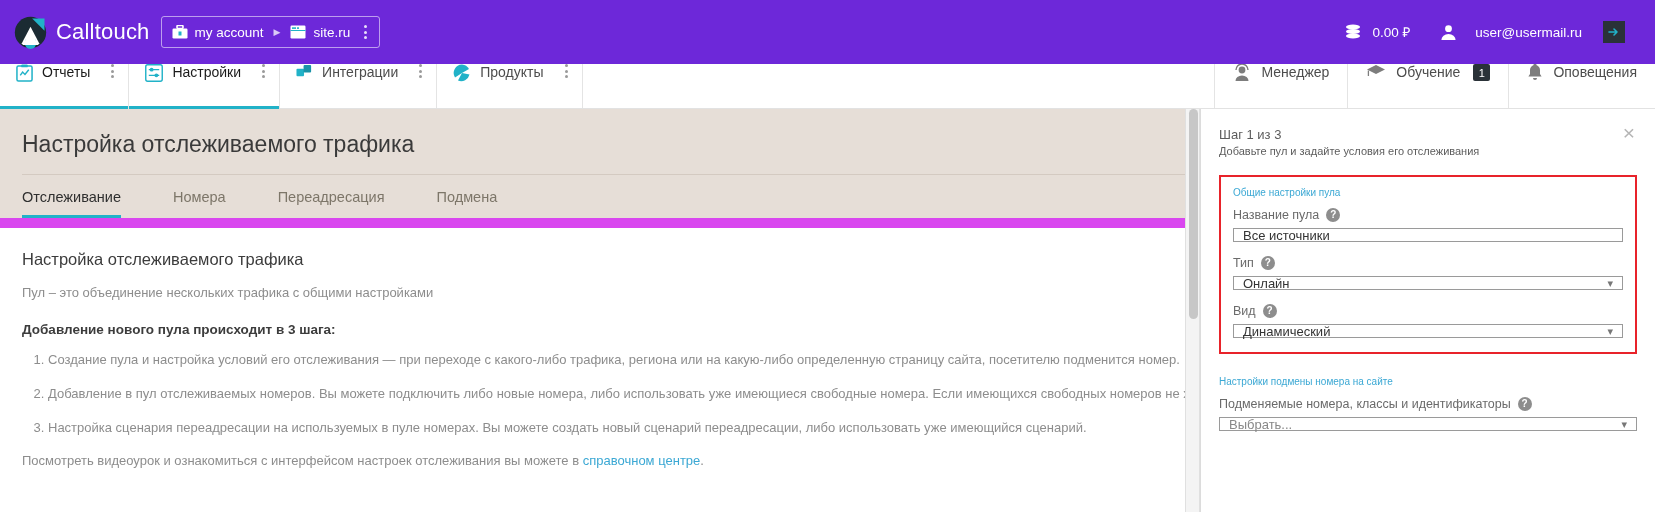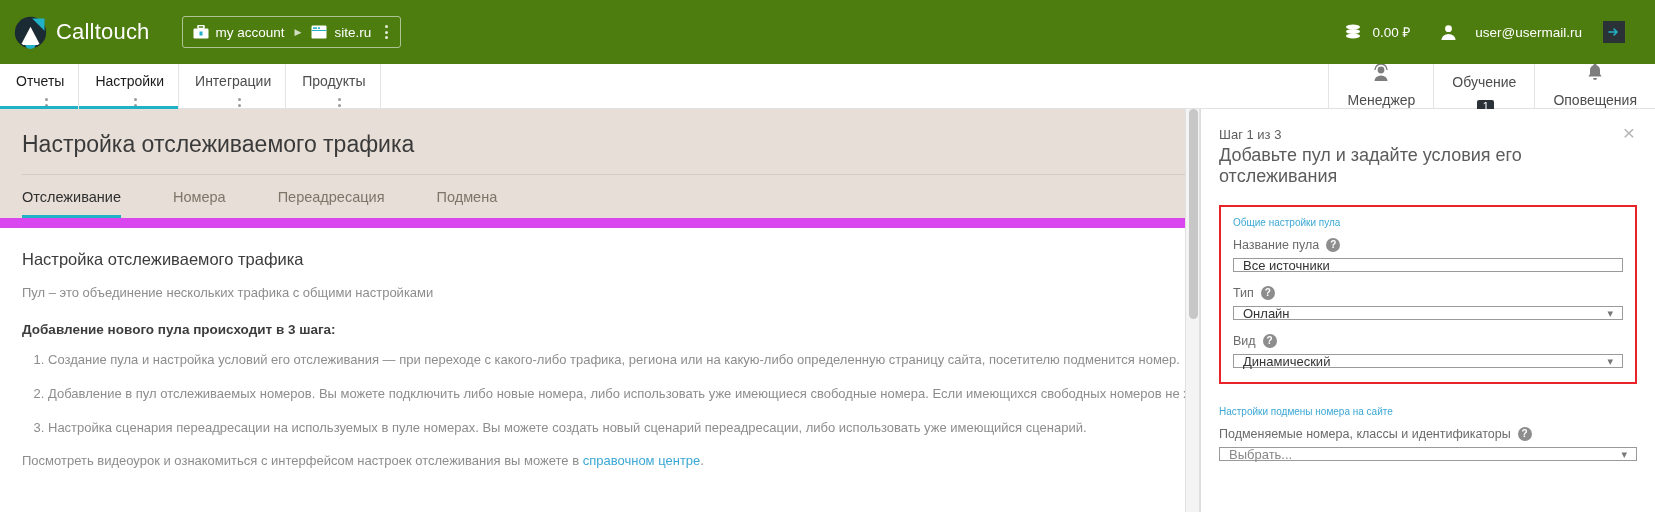--- a/index.html
+++ b/index.html
@@ -7,29 +7,29 @@
   body {
     width:1655px; height:512px;
     font-family:"Liberation Sans", sans-serif;
     background:#ffffff;
     overflow:hidden;
     position:relative;
   }
 
   
   .topbar {
-    height:64px; background:#4d7c0f; display:flex; align-items:center;
+    height:64px; background:#6d28d9; display:flex; align-items:center;
     padding:0 14px; position:relative;
   }
   .brand { display:flex; align-items:center; gap:9px; }
   .brand-logo { width:33px; height:33px; }
   .brand-name { color:#fff; font-size:22px; letter-spacing:.2px; }
 
   .acct-box {
-    margin-left:32px; border:1px solid rgba(255,255,255,.55); border-radius:3px;
+    margin-left:11px; border:1px solid rgba(255,255,255,.55); border-radius:3px;
     height:32px; display:flex; align-items:center; padding:0 6px 0 10px; gap:8px;
   }
   .acct-item { display:flex; align-items:center; gap:7px; color:#fff; font-size:13.5px; }
   .acct-sep { color:rgba(255,255,255,.75); font-size:9px; margin:0 2px; }
   .kebab { display:flex; flex-direction:column; gap:2.5px; padding:0 6px; }
   .kebab i { width:3px; height:3px; border-radius:50%; background:rgba(255,255,255,.85); display:block; }
 
   .topbar-right { margin-left:auto; display:flex; align-items:center; gap:30px; padding-right:16px; }
   .balance { display:flex; align-items:center; gap:9px; color:#fff; font-size:13.5px; }
   .user { display:flex; align-items:center; gap:18px; color:#fff; font-size:13.5px; }
@@ -37,23 +37,23 @@
     width:22px; height:22px; background:#2a3238; display:flex;
     align-items:center; justify-content:center; margin-left:3px;
   }
 
   
   .navbar {
     height:45px; background:#fff; display:flex; align-items:stretch;
     border-bottom:1px solid #e2e2e2; position:relative;
   }
   .nav-item {
-    display:flex; align-items:center; gap:9px; padding:0 14px 0 16px;
+    display:flex; align-items:flex-start; gap:9px; padding:0 14px 0 16px;
     border-right:1px solid #e4e4e4; color:#4d4d4d; font-size:14px;
-    position:relative; cursor:pointer;flex-direction:column;
+    position:relative; cursor:pointer;
   }
   .nav-item .lbl { white-space:nowrap; }
   .nav-item.active { color:#1b1b1b; }
   .nav-item.active:after {
     content:""; position:absolute; left:0; right:0; bottom:-1px; height:3px; background:#21b2c8;
   }
   .nav-kebab { display:flex; flex-direction:column; gap:2.5px; margin-left:12px; }
   .nav-kebab i { width:3px; height:3px; border-radius:50%; background:#9a9a9a; display:block; }
   .nav-right { margin-left:auto; display:flex; align-items:stretch; }
   .nav-right .nav-item { border-right:none; border-left:1px solid #e4e4e4; padding:0 18px; gap:10px; }
@@ -100,21 +100,21 @@
     padding:18px 18px 0 18px; overflow:hidden;
   }
   .side-scrollbar {
     position:absolute; top:109px; right:455px; width:15px; bottom:0; background:#f4f4f4;
     border-left:1px solid #e0e0e0; border-right:1px solid #e0e0e0;
   }
   .side-scrollbar .thumb {
     position:absolute; top:0; left:3px; width:9px; height:210px; background:#c7c7c7; border-radius:5px;
   }
   .step-line { font-size:13px; color:#5c5c5c; }
-  .step-sub { font-size:18px; color:#5c5c5c; margin-top:3px; }
+  .step-sub { font-size:11px; color:#5c5c5c; margin-top:3px; }
   .close-x {
     position:absolute; top:14px; right:16px; width:20px; height:20px;
     color:#b5b5b5; font-size:21px; line-height:20px; text-align:center; cursor:pointer;
   }
 
   .hl-box { border:2px solid #e8232a; margin-top:18px; padding:10px 12px 14px 12px; }
   .sec-title { color:#3ba8d4; font-size:10px; margin:0 0 10px 0; }
   .fld-label { font-size:12.5px; color:#6a6a6a; display:flex; align-items:center; gap:7px; margin:0 0 6px 0; }
   .qmark {
     width:14px; height:14px; border-radius:50%; background:#8d8d8d; color:#fff;

